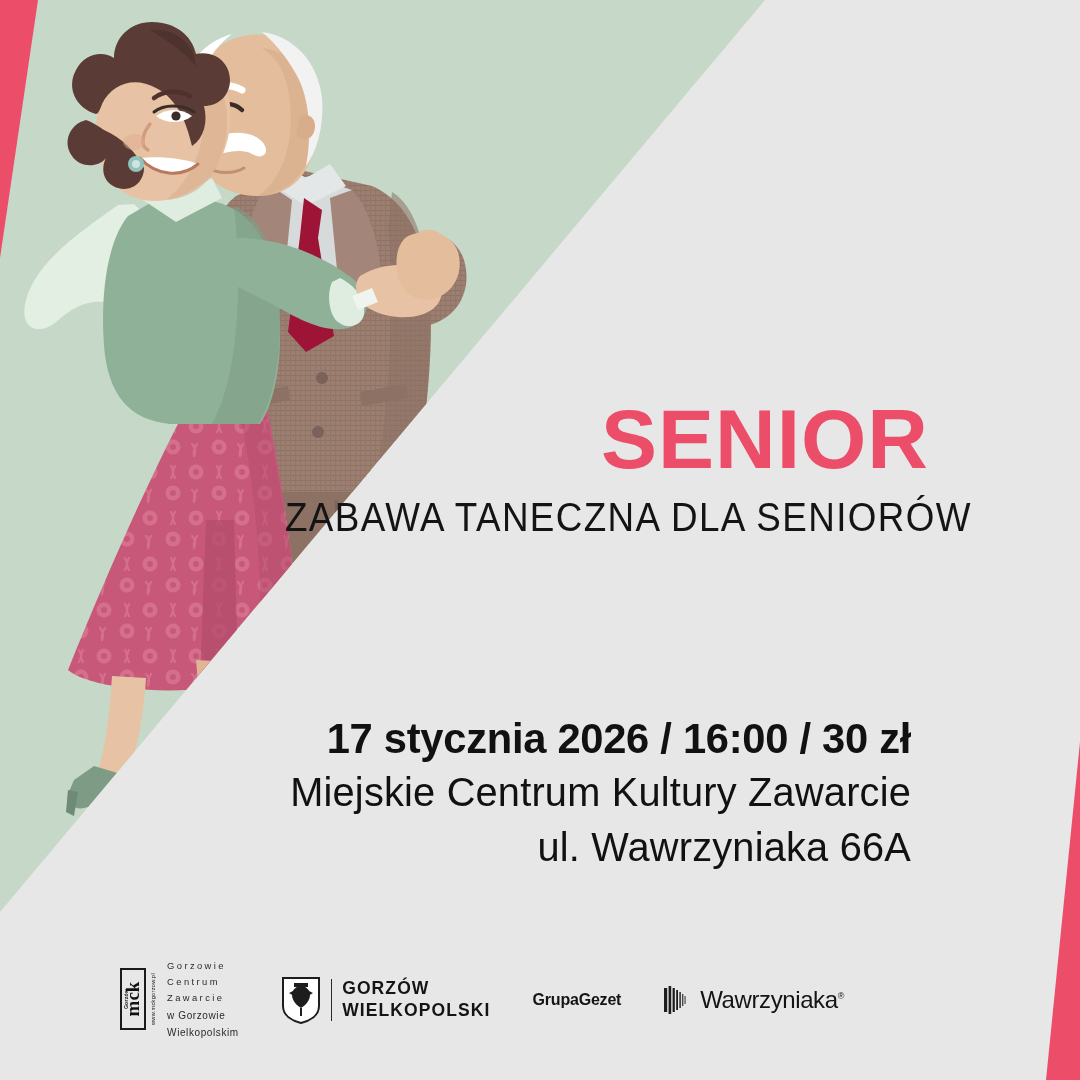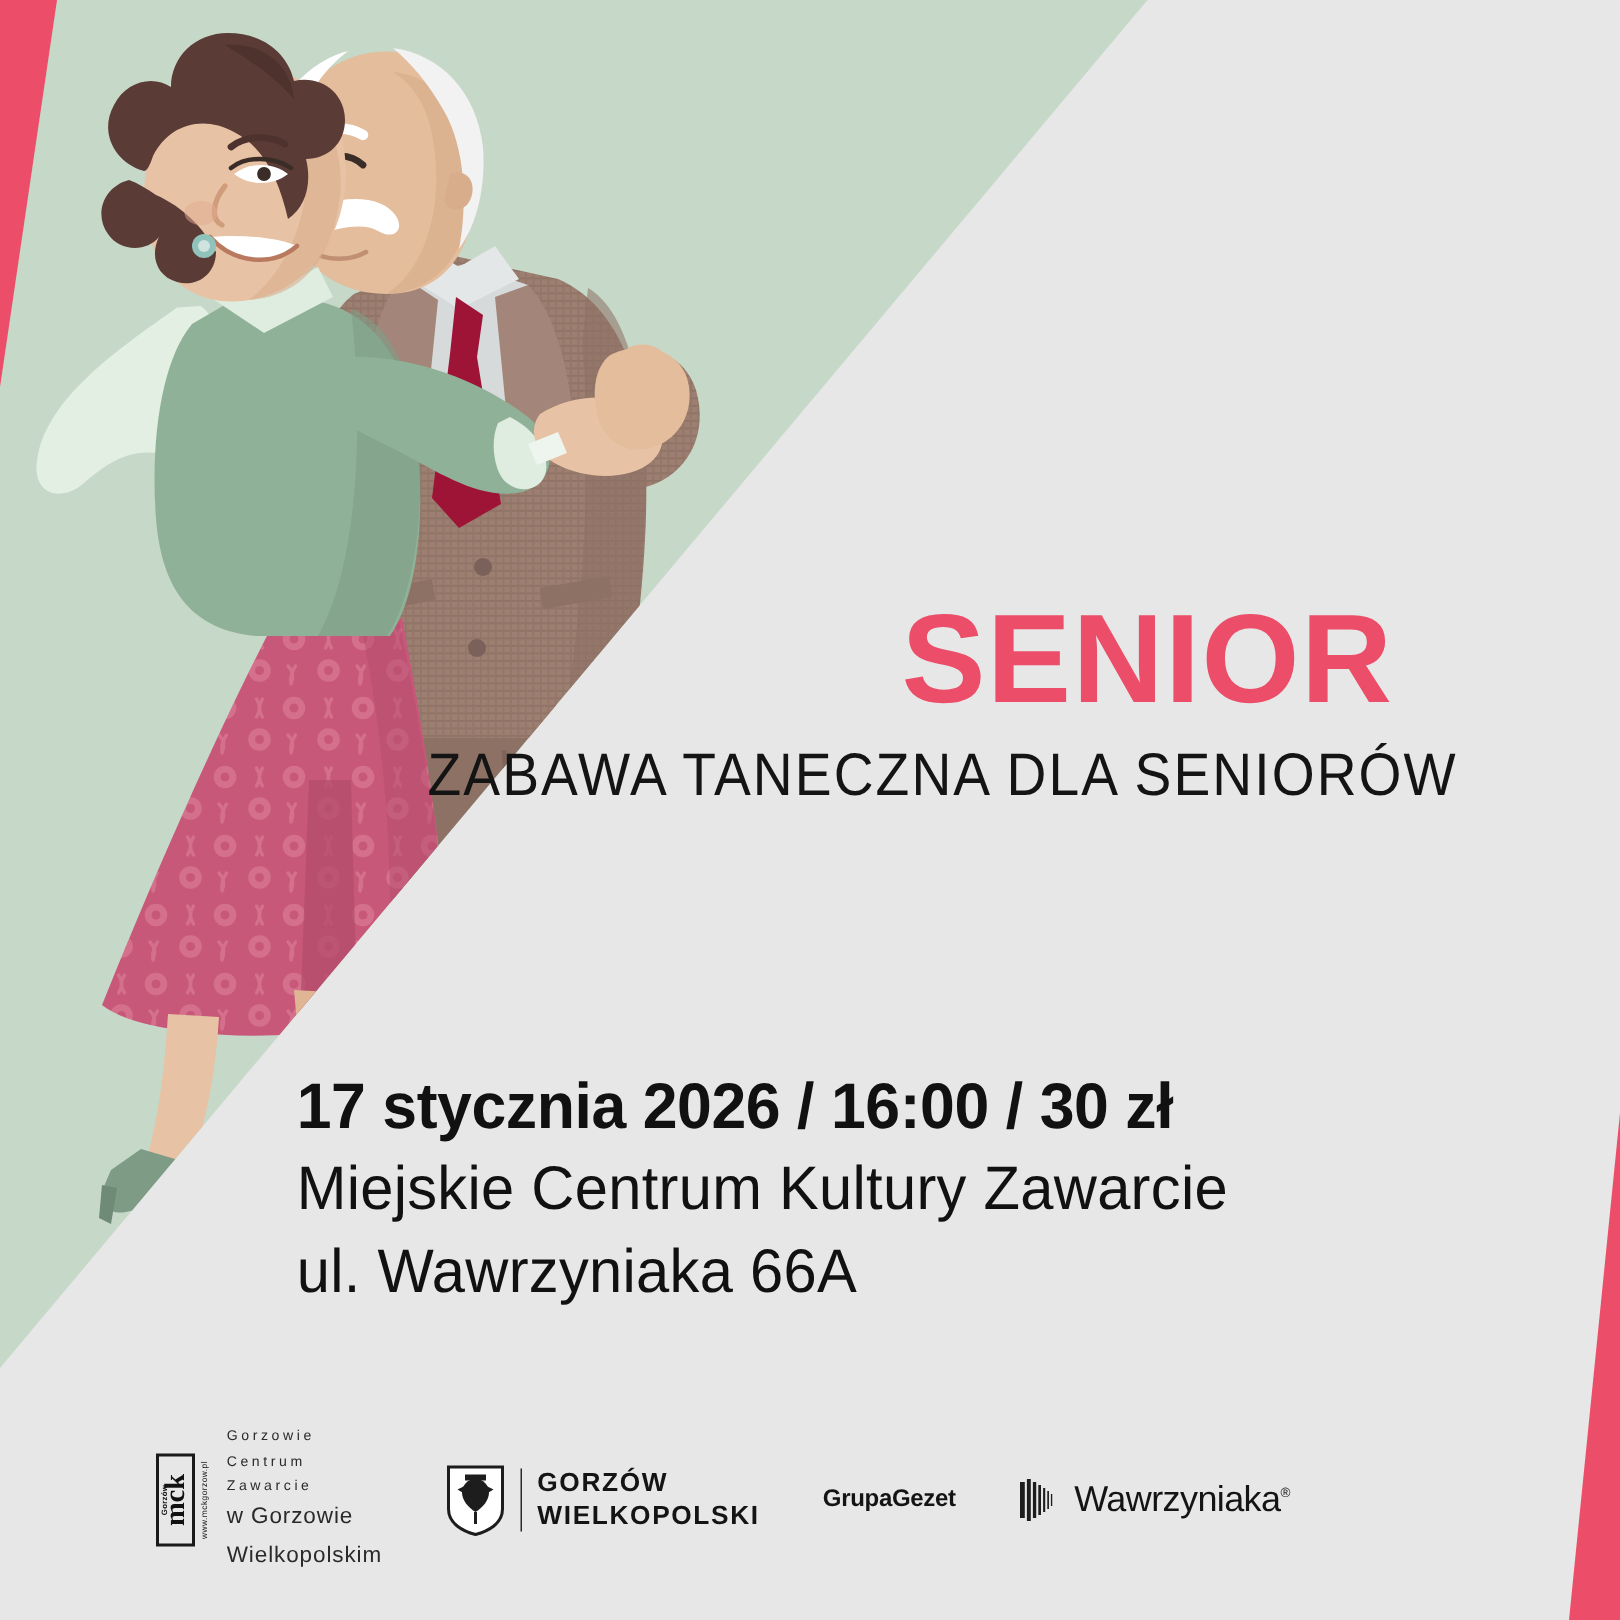--- a/index.html
+++ b/index.html
@@ -41,23 +41,24 @@
     font-weight:300;
     font-size:40px;
     letter-spacing:1.5px;
     color:#141414;
     transform:scaleX(0.92);
     transform-origin:100% 50%;
     white-space:nowrap;
   }
   .details{
     position:absolute;
-    right:29px;
+    right:53px;
     top:714px;
     width:760px;
+    text-align:right;
     z-index:6;
   }
   .detail-main{
     font-family:"Liberation Sans", sans-serif;
     font-weight:bold;
     font-size:43px;
     letter-spacing:-0.3px;
     color:#111;
     margin:0;
     transform:scaleX(0.97);
@@ -121,21 +122,21 @@
   .mck-tiny-right span{
     transform:rotate(-90deg);white-space:nowrap;
     font-size:5.6px;letter-spacing:0.3px;color:#111;
     font-family:"Liberation Sans", sans-serif;
   }
   .mck-text{
     font-family:"Liberation Sans", sans-serif;
     font-size:9.4px;line-height:1.72;color:#2a2a2a;
     letter-spacing:2.4px;white-space:nowrap;
   }
-  .mck-text .l4,.mck-text .l5{letter-spacing:0.6px;font-size:15px;}
+  .mck-text .l4,.mck-text .l5{letter-spacing:0.6px;font-size:10px;}
 
   
   .gw-lockup{display:flex;align-items:center;gap:10px;}
   .gw-divider{width:1.4px;height:42px;background:#2b2b2b;}
   .gw-text{
     font-family:"Liberation Sans", sans-serif;
     font-weight:bold;font-size:17.5px;line-height:1.22;
     letter-spacing:1.1px;color:#141414;white-space:nowrap;
   }
 

